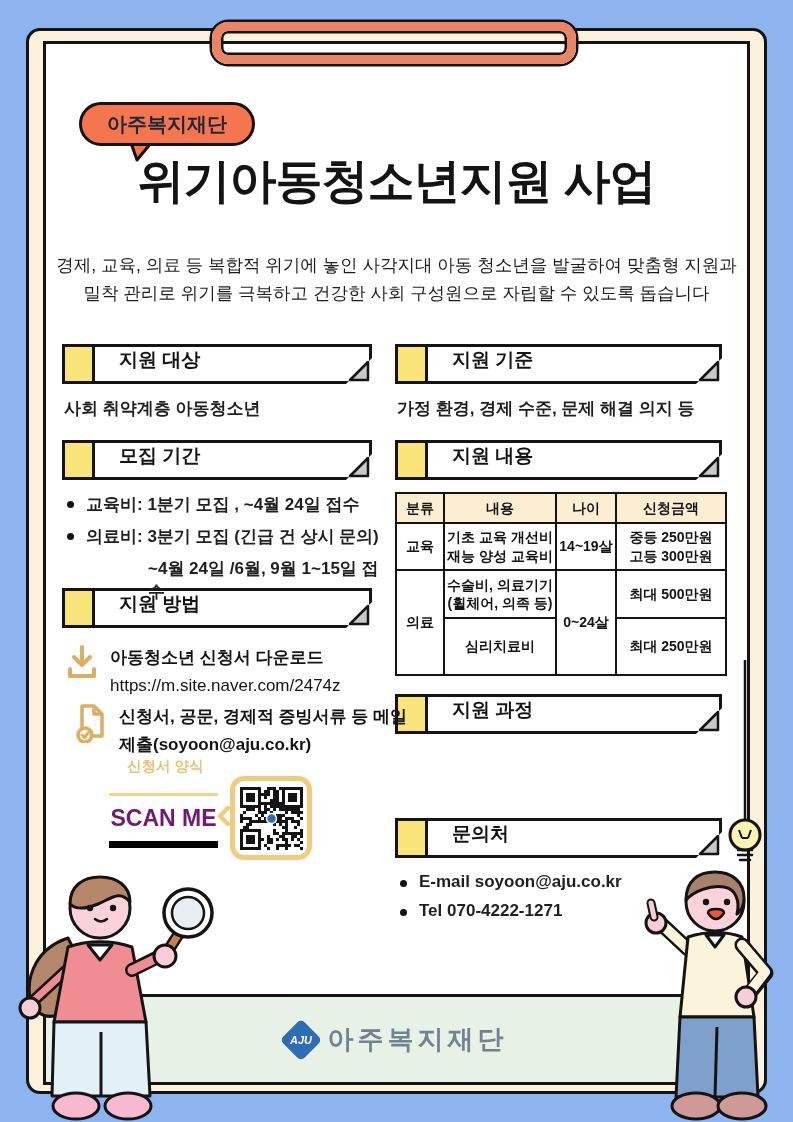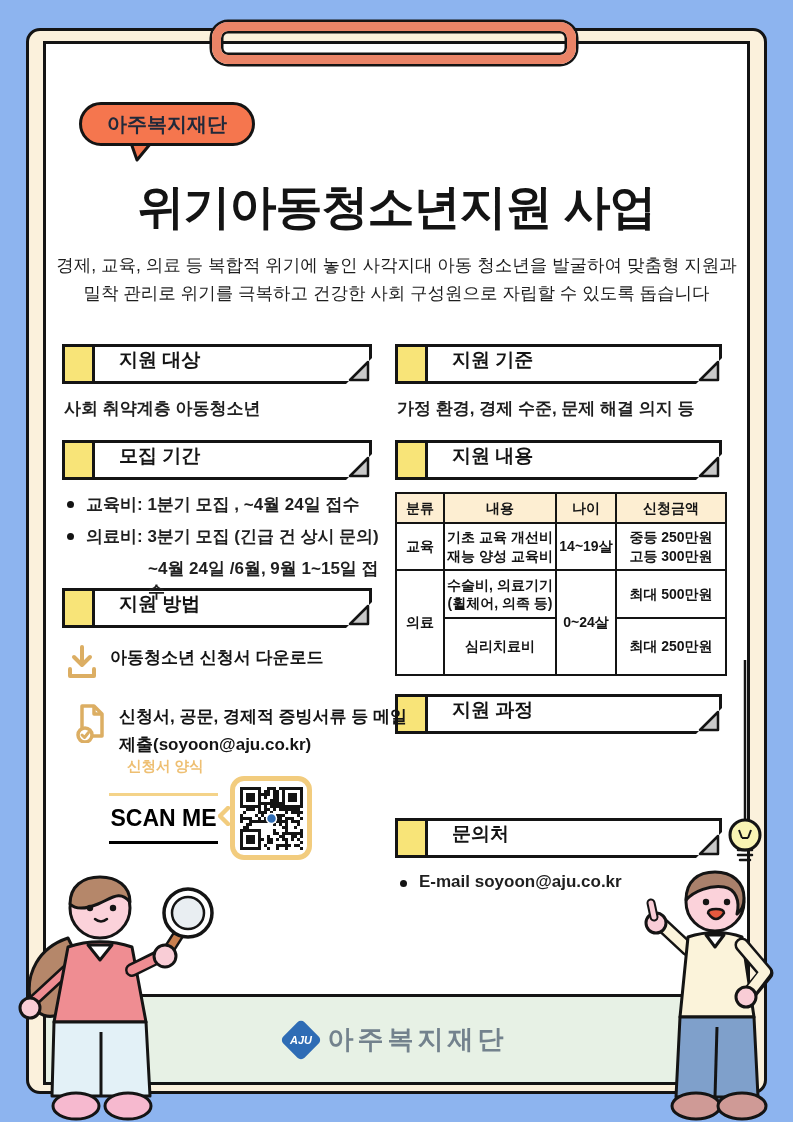--- a/index.html
+++ b/index.html
@@ -23,21 +23,21 @@
   .clip { position:absolute; left:212px; top:22px; width:364px; height:42px;
           border:9px solid #ea8467; border-radius:16px;
           box-shadow:0 0 0 2.5px #141414, inset 0 0 0 2.5px #141414; z-index:6; }
 
   .badge { position:absolute; left:79px; top:102px; width:176px; height:44px;
            background:#f5764e; border:3px solid #141414; border-radius:22px;
            display:flex; align-items:center; justify-content:center;
            font-size:20px; font-weight:800; color:#20293a; z-index:3; }
   .badge-tail { position:absolute; left:128px; top:141px; z-index:2; }
 
-  .title { position:absolute; left:0; top:176px; width:100%; text-align:center;
+  .title { position:absolute; left:0; top:150px; width:100%; text-align:center;
            font-size:47px; font-weight:800; letter-spacing:-1px; z-index:2; }
   .subtitle { position:absolute; left:0; top:251px; width:100%; text-align:center;
               font-size:17.5px; line-height:1.62; font-weight:500; color:#1d1d1d; z-index:2; }
 
   .sec { position:absolute; height:40px; background:#fff; border:3px solid #141414;
          display:flex; z-index:2; }
   .sec .accent { width:30px; align-self:stretch; background:#f8e478; border-right:3px solid #141414; }
   .sec .lbl { margin-left:24px; font-size:19px; font-weight:800; }
   .sec .fold { position:absolute; right:-3px; bottom:-3px; }
 
@@ -54,22 +54,22 @@
                         border-collapse:collapse; z-index:2; table-layout:fixed; }
   .support-table th, .support-table td { border:2.5px solid #141414; text-align:center;
       vertical-align:middle; font-size:14px; line-height:1.3; padding:0 1px; }
   .support-table th { background:#fdeed2; font-weight:800; height:30px; }
   .support-table td { font-weight:600; }
 
   .method-row { position:absolute; display:flex; gap:12px; z-index:2; }
   .method-lines { font-size:17px; font-weight:600; line-height:1.62; }
   .form-label { position:absolute; left:127px; top:757px; font-size:14.5px; font-weight:800; color:#eebf72; z-index:2; }
   .scanme { position:absolute; left:109px; top:793px; width:109px; padding:9px 0;
-            border-top:3px solid #f4d389; border-bottom:3px solid #000000;
-            text-align:center; font-size:23px; font-weight:800; color:#000000; z-index:2; }
+            border-top:3px solid #f4d389; border-bottom:7px solid #000000;
+            text-align:center; font-size:23px; font-weight:800; color:#701a75; z-index:2; }
   .qr-chevron { position:absolute; left:218px; top:806px; z-index:2; }
   .qr-box { position:absolute; left:230px; top:776px; width:82px; height:84px;
             background:#fff; border:5px solid #f2cc7e; border-radius:14px;
             display:flex; align-items:center; justify-content:center; z-index:2; }
 
   .lightbulb { position:absolute; left:727px; top:660px; z-index:2; }
   .figure { position:absolute; z-index:7; }
 </style>
 </head>
 <body>
@@ -210,20 +210,21 @@
   </table>
 
   <div class="method-row" style="left:66px; top:644px;">
     <svg width="32" height="38" viewBox="0 0 32 38">
       <path d="M16 3 V19" stroke="#dcae63" stroke-width="4" fill="none" stroke-linecap="round"></path>
       <path d="M8 13 L16 21 L24 13" stroke="#dcae63" stroke-width="4" fill="none" stroke-linecap="round" stroke-linejoin="round"></path>
       <path d="M4 25 V32 H28 V25" stroke="#dcae63" stroke-width="4" fill="none" stroke-linecap="round" stroke-linejoin="round"></path>
     </svg>
     <div class="method-lines">
       <div>아동청소년 신청서 다운로드</div>
+      <div style="font-weight:500;">https://m.site.naver.com/2474z</div>
     </div>
   </div>
   <div class="method-row" style="left:75px; top:703px;">
     <svg width="32" height="40" viewBox="0 0 32 40">
       <path d="M7 3 H19 L27 11 V33 H7 Z" stroke="#dcae63" stroke-width="3.5" fill="none" stroke-linejoin="round"></path>
       <path d="M19 3 V11 H27" stroke="#dcae63" stroke-width="3.5" fill="none" stroke-linejoin="round"></path>
       <circle cx="10" cy="32" r="7" fill="#ffffff" stroke="#dcae63" stroke-width="3.5"></circle>
       <path d="M7 32 L9.5 34.5 L13.5 29.5" stroke="#dcae63" stroke-width="3" fill="none" stroke-linecap="round" stroke-linejoin="round"></path>
     </svg>
     <div class="method-lines">
@@ -390,20 +391,21 @@
         <rect x="48" y="6" width="9" height="9" fill="#141414"></rect>
         <rect x="0" y="42" width="21" height="21" fill="#141414"></rect>
         <rect x="3" y="45" width="15" height="15" fill="#ffffff"></rect>
         <rect x="6" y="48" width="9" height="9" fill="#141414"></rect>
         <circle cx="31.5" cy="31.5" r="5" fill="#2e6cb5" stroke="#ffffff" stroke-width="1.5"></circle>
       </svg>
   </div>
 
   <div class="txt" style="left:397px; top:872px; width:335px;">
     <div class="bullet">E-mail soyoon@aju.co.kr</div>
+    <div class="bullet">Tel 070-4222-1271</div>
   </div>
 
   <svg class="lightbulb" width="38" height="215" viewBox="0 0 38 215">
     <line x1="18" y1="0" x2="18" y2="161" stroke="#141414" stroke-width="2.5"></line>
     <circle cx="18" cy="175" r="15" fill="#f9f4b4" stroke="#141414" stroke-width="3"></circle>
     <path d="M12 170 L15 178 M24 170 L21 178 M15 178 H21" stroke="#141414" stroke-width="2" fill="none"></path>
     <path d="M11 190 H25 M11 195 H25 M13 200 H23" stroke="#141414" stroke-width="2.5" fill="none" stroke-linecap="round"></path>
   </svg>
 
   <svg class="figure" style="left:8px; top:852px;" width="230" height="270" viewBox="0 0 230 270">

